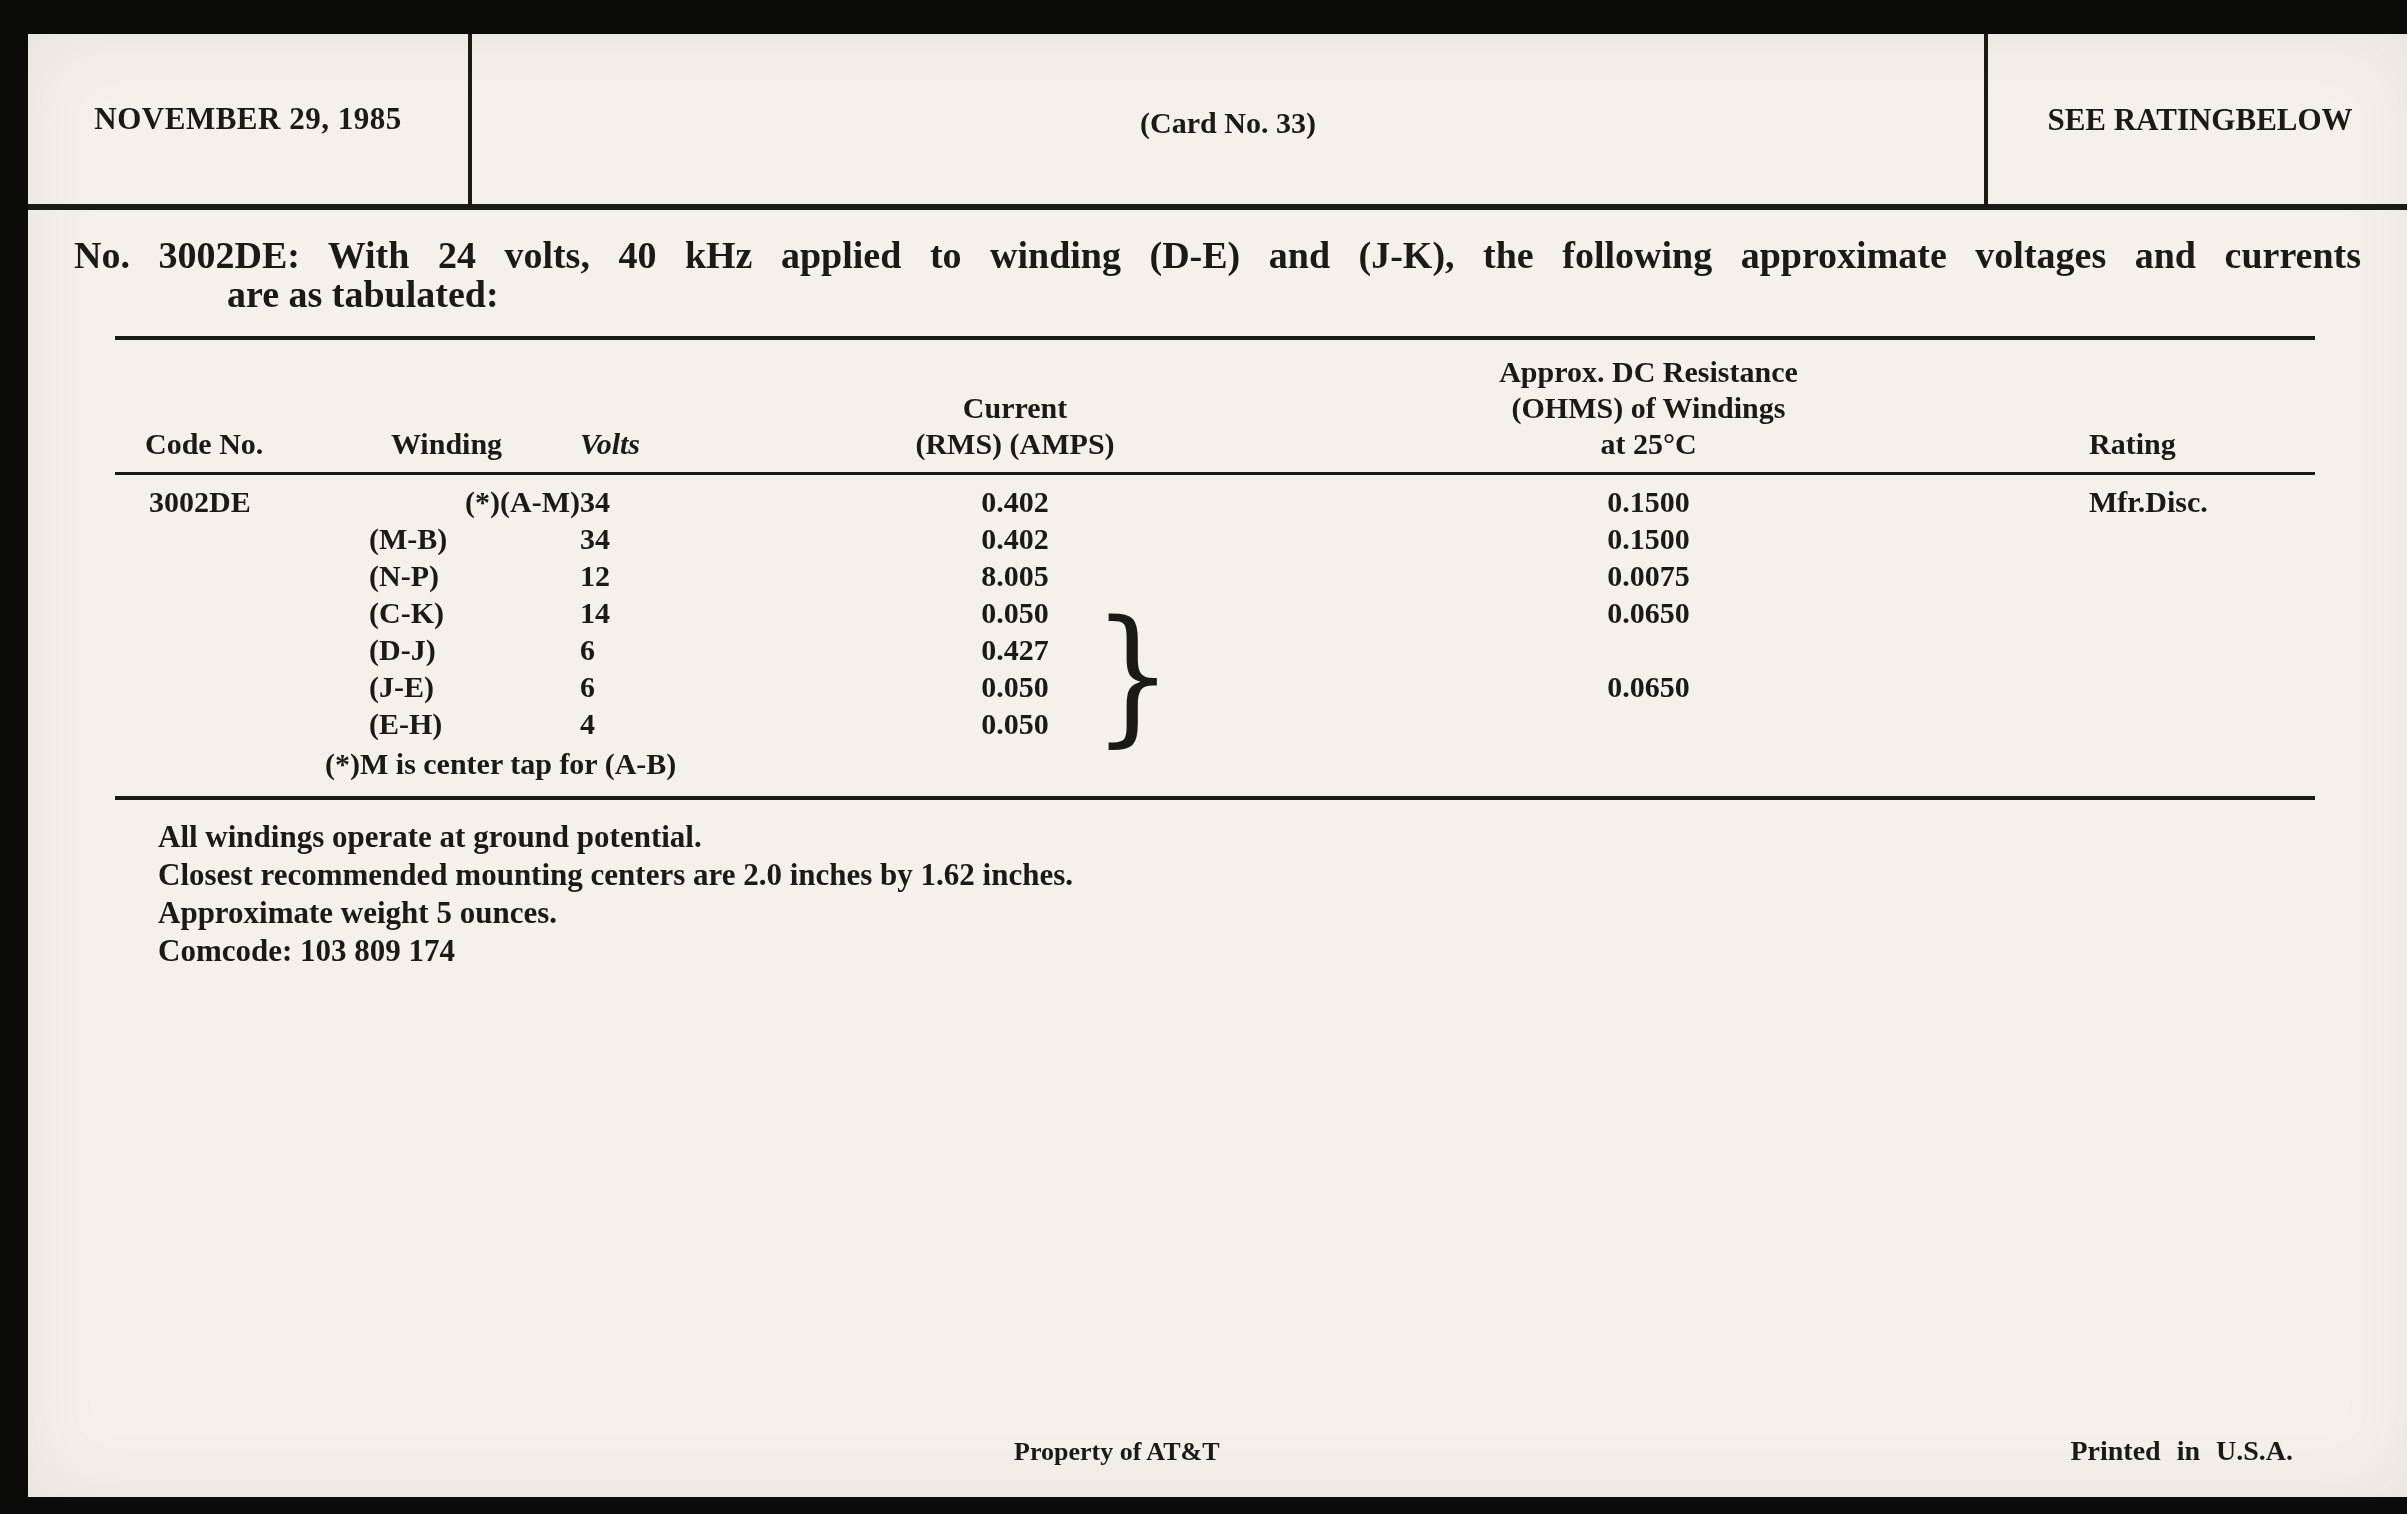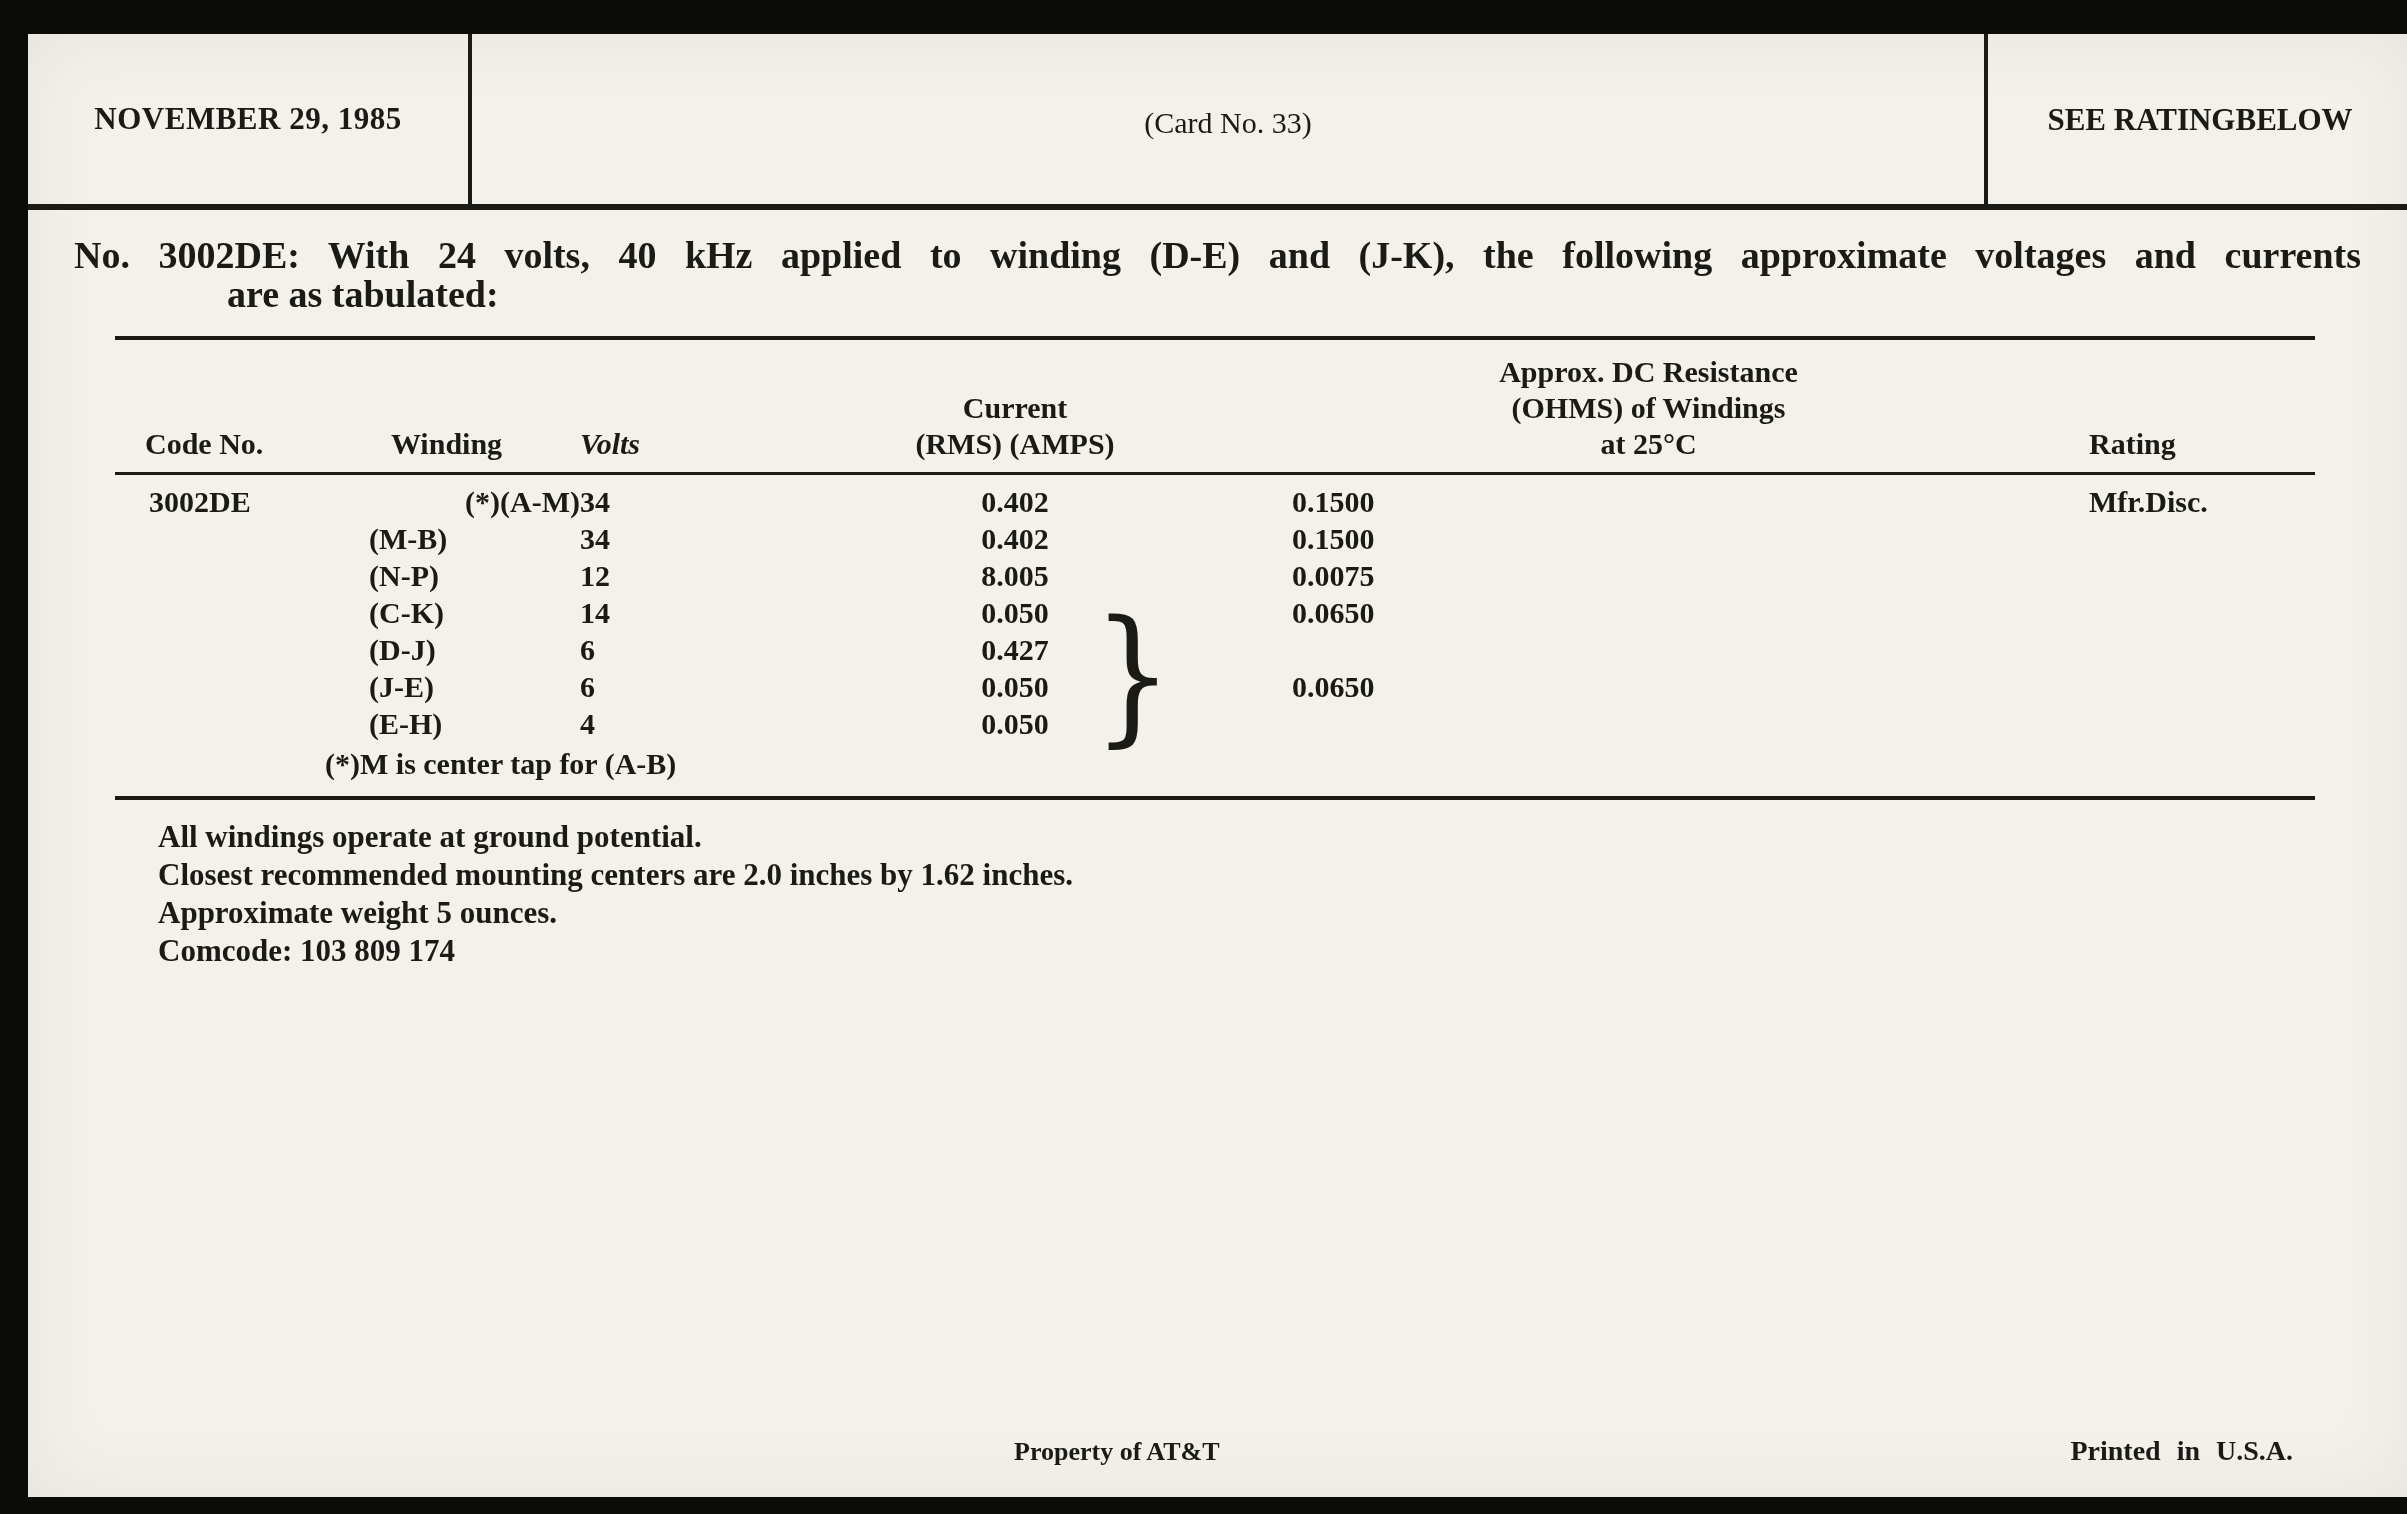--- a/index.html
+++ b/index.html
@@ -31,21 +31,21 @@
     display: flex; align-items: center; justify-content: center;
     font-size: 31px; letter-spacing: 0.5px;
     border-right: 4px solid #1a1a16;
     text-align: center;
   }
   .header-center {
     flex: 1;
     display: flex; flex-direction: column; align-items: center; justify-content: center;
   }
   .title { font-size: 44px; letter-spacing: 1px; }
-  .subtitle { font-size: 30px; margin-top: 8px; font-weight: 400; }
+  .subtitle { font-size: 30px; margin-top: 8px; font-weight: 700; }
   .header-right {
     width: 424px;
     border-left: 4px solid #1a1a16;
     display: flex; flex-direction: row; align-items: center; justify-content: center;
     font-size: 31px; line-height: 39px; text-align: center;
   }
   
   .intro { margin: 26px 51px 4px 46px; font-size: 38px; line-height: 39px; }
   .intro .l1 { text-align: justify; text-align-last: justify; }
   .intro .l2 { padding-left: 153px; }
@@ -70,21 +70,21 @@
   .tbody { position: relative; padding: 8px 0 2px; font-size: 30px; line-height: 37px; }
   .tr {
     display: grid;
     grid-template-columns: 198px 267px 158px 554px 713px 1fr;
   }
   .td.code    { padding-left: 34px; }
   .td.winding { padding-left: 56px; }
   .tr.first .td.winding { padding-left: 12px; text-align: right; }
   .td.volts   { text-align: left; padding-right: 36px; }
   .td.current { text-align: center; }
-  .td.res     { }
+  .td.res     { text-align: center; }
   .td.rating  { padding-left: 84px; }
   .footnote { padding-left: 210px; margin-top: 3px; }
   .brace {
     position: absolute;
     left: 978px; top: 145px;
     font-size: 147px; line-height: 111px;
     font-weight: 400;
     font-family: "DejaVu Serif", serif;
     transform: scaleX(0.85);
     transform-origin: left top;

